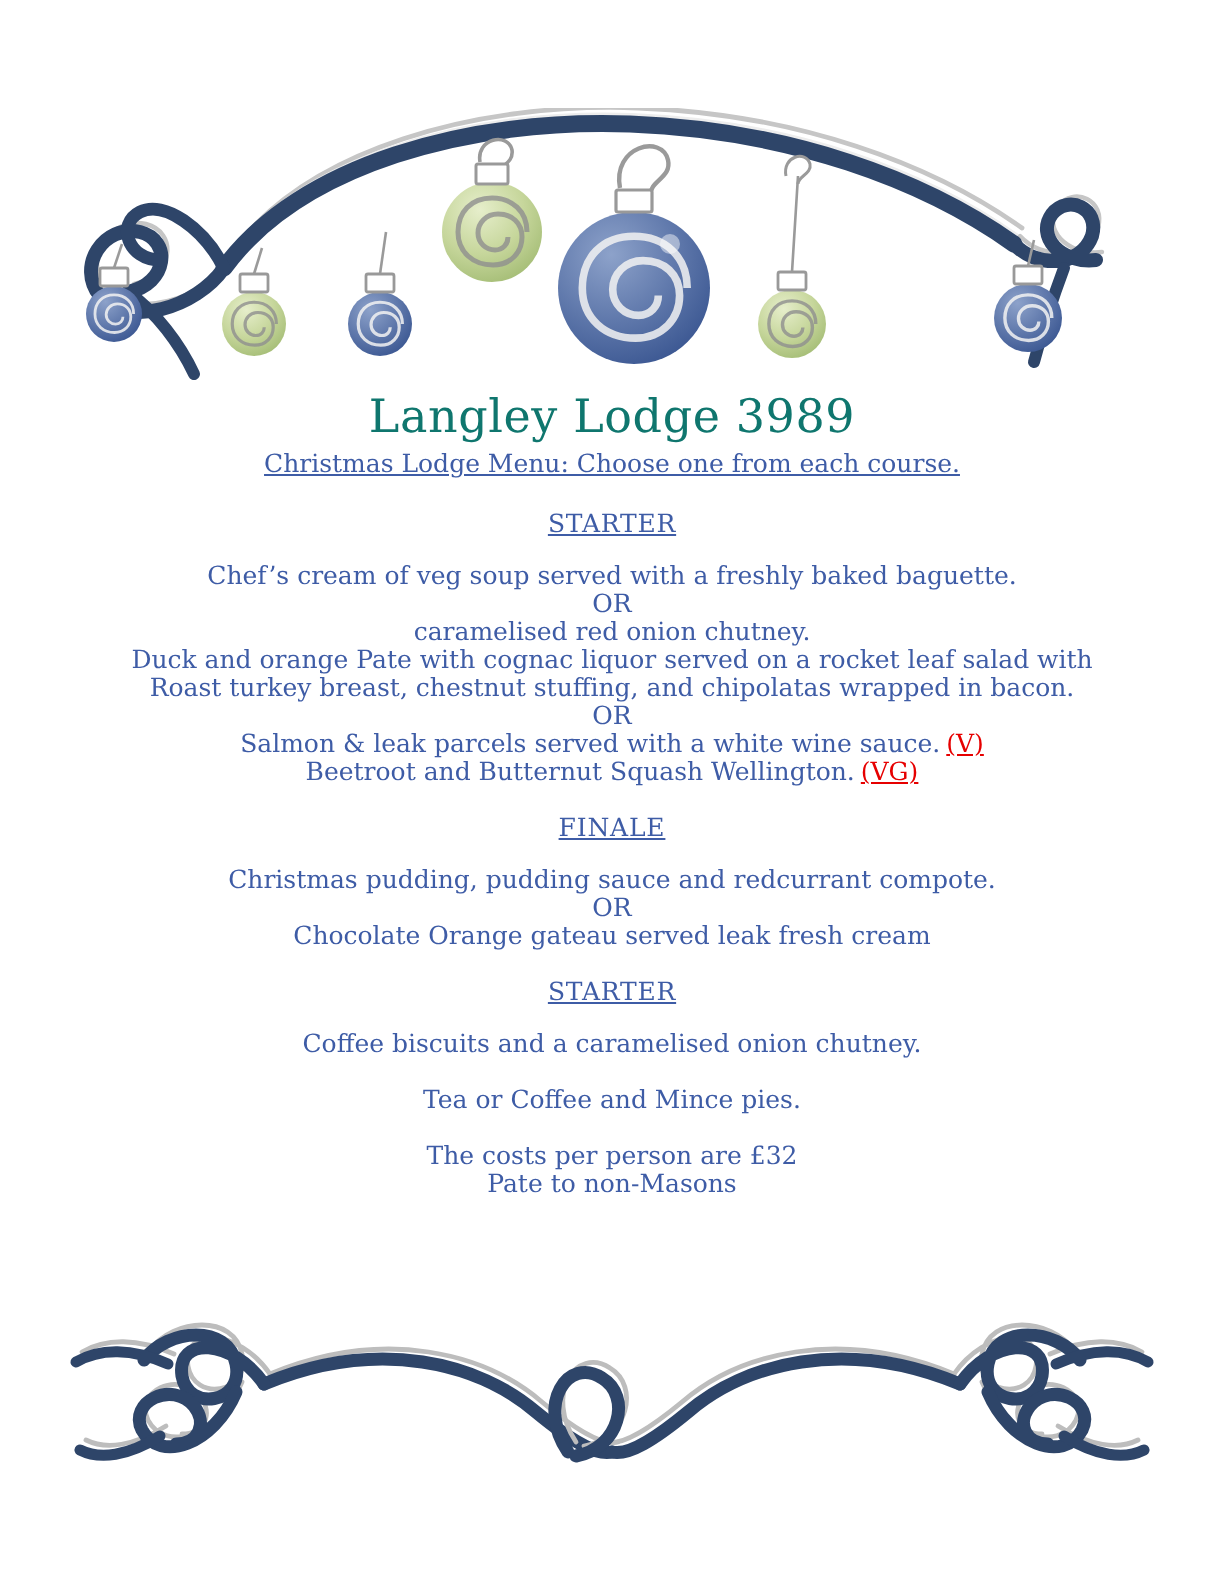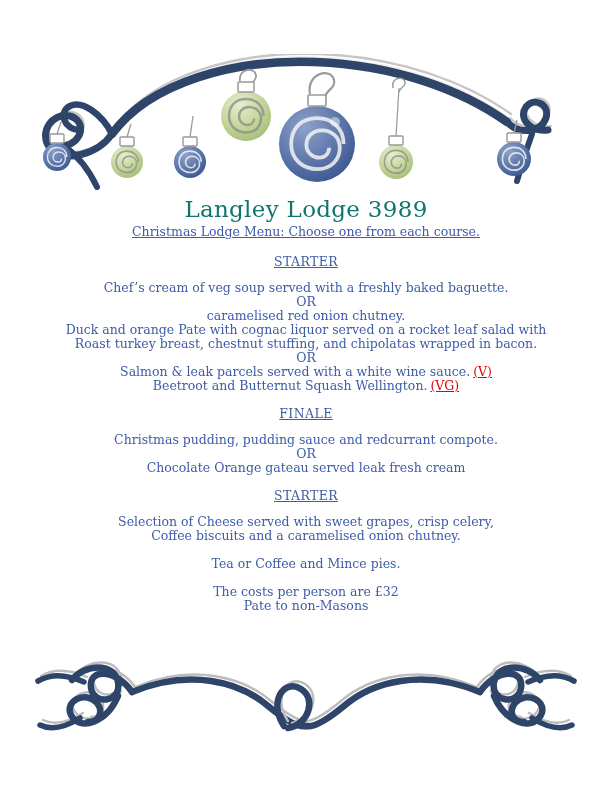--- a/index.html
+++ b/index.html
@@ -146,21 +146,20 @@
     <div class="line">
       <span>Beetroot and Butternut Squash Wellington.</span><span class="tag">(VG)</span>
     </div>
 
     <div class="heading">FINALE</div>
     <div class="line">Christmas pudding, pudding sauce and redcurrant compote.</div>
     <div class="line">OR</div>
     <div class="line">Chocolate Orange gateau served leak fresh cream</div>
 
     <div class="heading">STARTER</div>
-    <div class="line">Selection of Cheese served with sweet grapes, crisp celery,</div>
     <div class="line">Coffee biscuits and a caramelised onion chutney.</div>
     <div class="sp"></div>
     <div class="line">Tea or Coffee and Mince pies.</div>
     <div class="sp"></div>
     <div class="line">The costs per person are £32</div>
     <div class="line">Pate to non-Masons</div>
   </div>
 
   <svg class="deco-bottom" viewBox="0 0 612 112">
     <defs>

